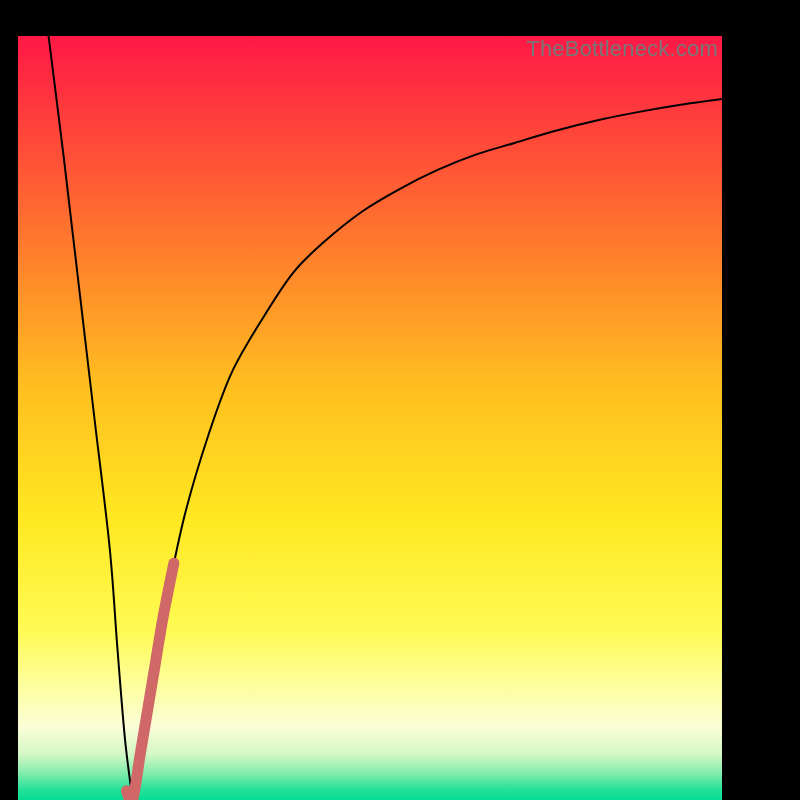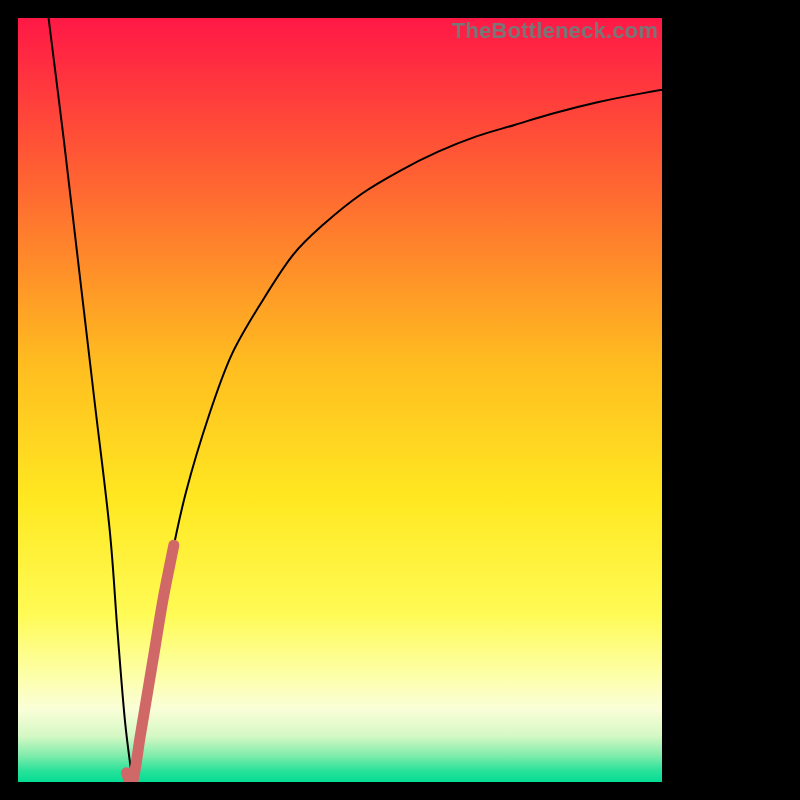--- a/index.html
+++ b/index.html
@@ -14,25 +14,24 @@
     position: absolute;
     left: 0;
     top: 0;
     width: 800px;
     height: 800px;
     background: #000;
   }
   .plot {
     position: absolute;
     left: 18px;
-    top: 18px;
-    width: 644px;
+    top: 36px;
+    width: 704px;
     height: 764px;
     overflow: hidden;
-    font-weight: bold;
   }
   .watermark {
     position: absolute;
     top: 0;
     right: 4px;
     color: #777;
     font-family: Arial, Helvetica, sans-serif;
     font-size: 22px;
     letter-spacing: 0.2px;
     z-index: 5;

